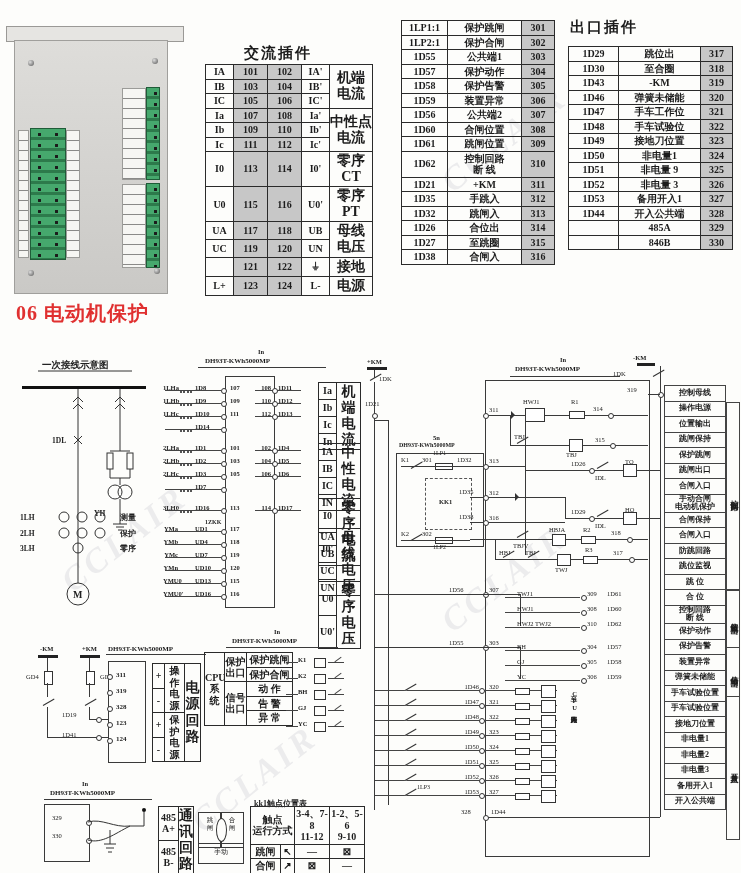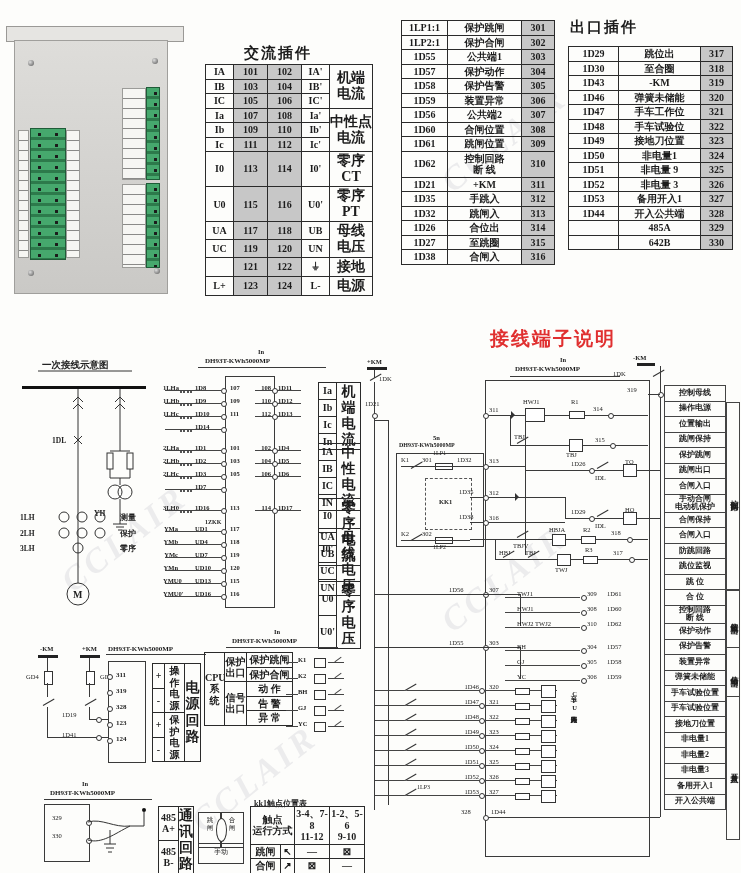--- a/index.html
+++ b/index.html
@@ -108,20 +108,21 @@
     <div class="ladder" style="left:60px;top:104px;width:12px;height:126px"></div>
     <div class="ladder" style="left:116px;top:62px;width:22px;height:90px"></div>
     <div class="greenblk" style="left:140px;top:61px;width:12px;height:91px"></div>
     <div class="ladder" style="left:116px;top:158px;width:22px;height:82px"></div>
     <div class="greenblk" style="left:140px;top:157px;width:12px;height:83px"></div>
     <div class="screw" style="left:22px;top:34px"></div>
     <div class="screw" style="left:146px;top:32px"></div>
     <div class="screw" style="left:22px;top:244px"></div>
     <div class="screw" style="left:148px;top:242px"></div>
   </div>
+  <div class="abs red" style="left:16px;top:300px;font-size:20px;font-weight:bold;letter-spacing:1px">06 电动机保护</div>
 
   <div class="abs ttl" style="left:244px;top:44px">交流插件</div>
   <table class="tt abs" style="left:205px;top:64px;width:167px">
     <colgroup>
         <col style="width:28px">
         <col style="width:34px">
         <col style="width:34px">
         <col style="width:28px">
         <col style="width:43px">
       </colgroup>
@@ -370,27 +371,26 @@
           <td>开入公共端</td>
           <td class="num">328</td>
         </tr>
         <tr>
           <td></td>
           <td>485A</td>
           <td class="num">329</td>
         </tr>
         <tr>
           <td></td>
-          <td>642B</td>
+          <td>846B</td>
           <td class="num">330</td>
         </tr>
       </tbody>
   </table>
 
-  <div class="abs red" style="left:448px;top:326px;width:210px;text-align:center;font-size:19px;font-weight:bold;letter-spacing:2px">接线端子说明</div>
 
   <svg class="abs" style="left:8px;top:356px" width="152" height="284" viewBox="0 0 152 284">
     <text x="34" y="12" font-size="9.5" font-weight="bold">一次接线示意图</text>
     <line x1="30" y1="15" x2="124" y2="15" stroke="#333"></line>
     <rect x="14" y="30" width="124" height="3" fill="#111"></rect>
     <line x1="70" y1="33" x2="70" y2="227" stroke="#333"></line>
     <path d="M65 46 l5 -5 l5 5 M65 53 l5 -5 l5 5" fill="none" stroke="#333"></path>
     <path d="M66 80 l8 8 M66 88 l8 -8" stroke="#333"></path>
     <text x="44" y="87" font-size="7.5" font-weight="bold">1DL</text>
     <line x1="112" y1="33" x2="112" y2="95" stroke="#333"></line>

